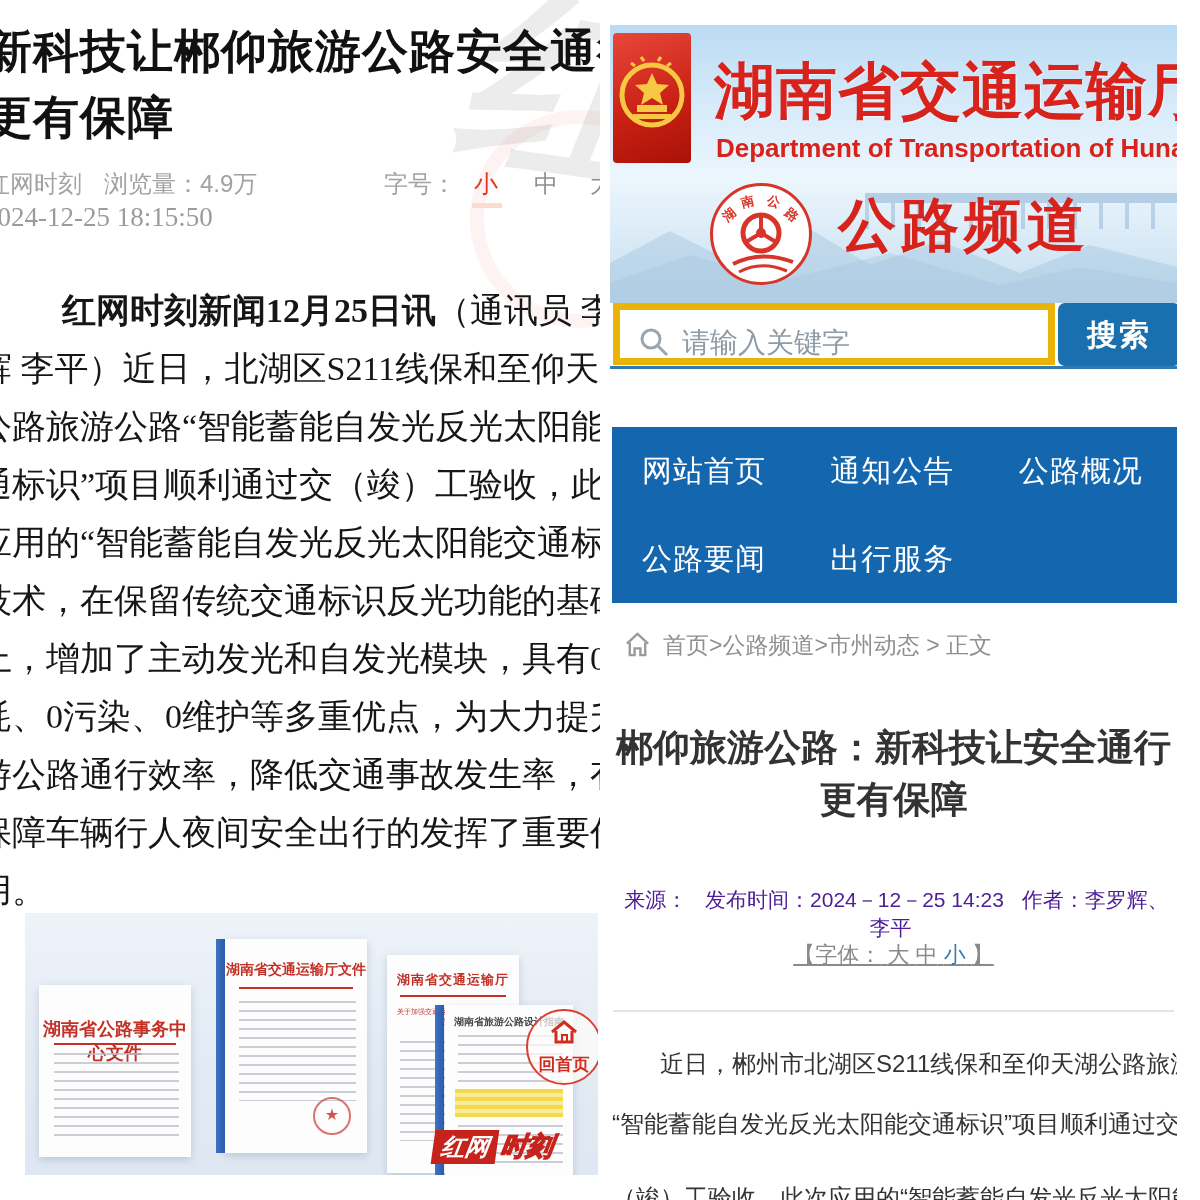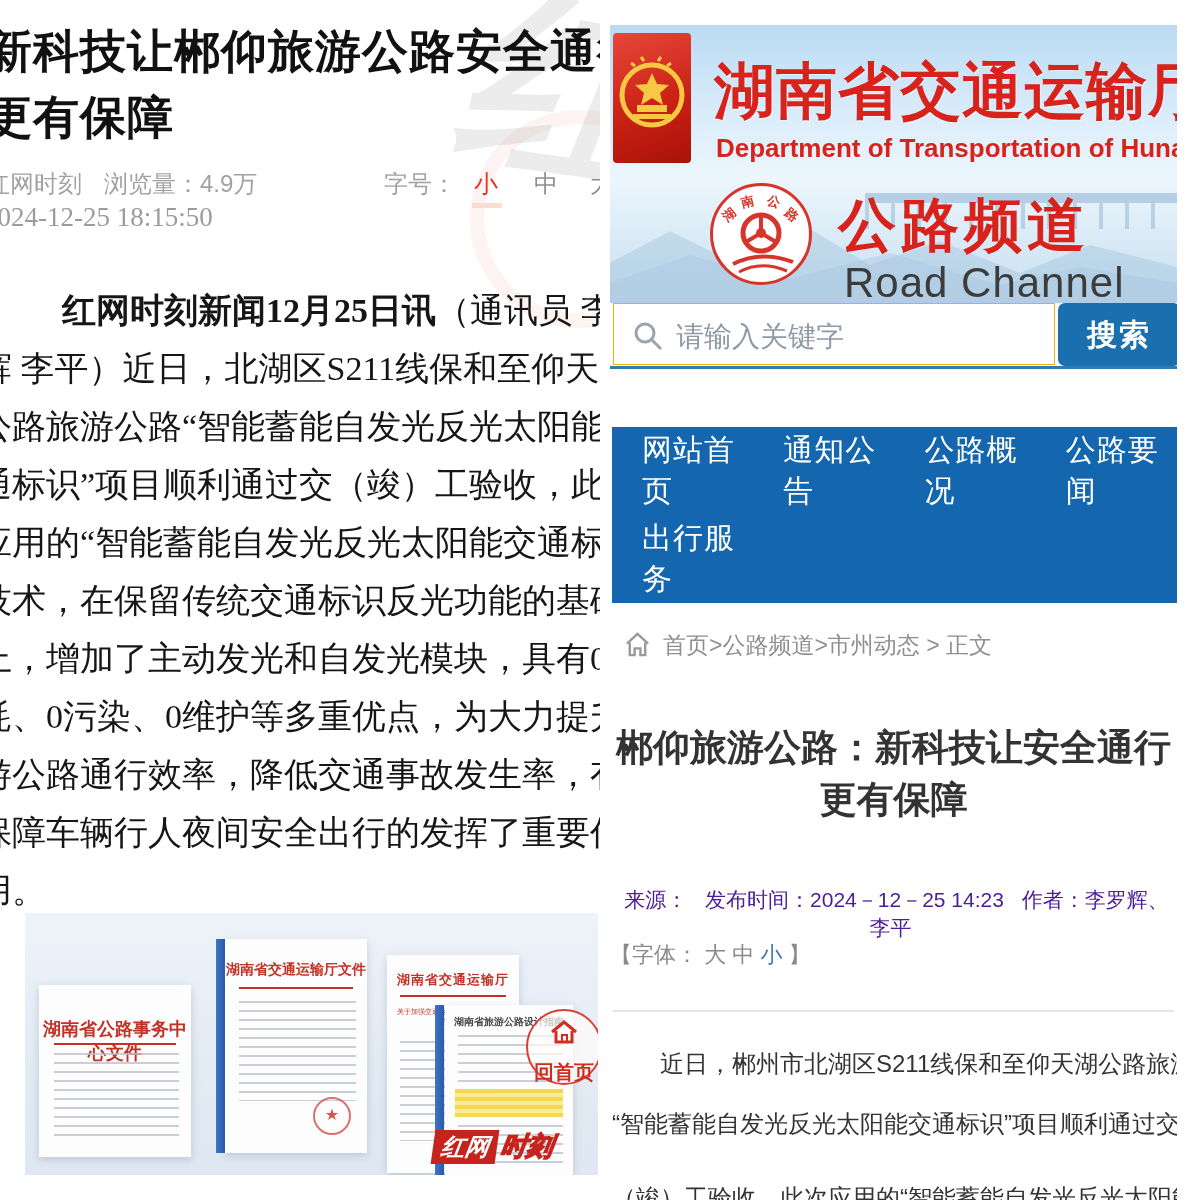--- a/index.html
+++ b/index.html
@@ -39,21 +39,21 @@
   .doc .dsub{position:absolute;left:0;right:0;text-align:center;color:#c33026;font-size:7px;}
   .doc .redrule{position:absolute;left:10%;right:10%;height:2px;background:#c33026;}
   .seal{position:absolute;width:34px;height:34px;border:2px solid rgba(200,40,30,.65);border-radius:50%;
         color:rgba(200,40,30,.8);font-size:16px;text-align:center;line-height:32px;}
   .spine{position:absolute;width:9px;background:linear-gradient(90deg,#3f74c4,#2a5aa8);}
   .hl{position:absolute;left:8%;right:8%;background:repeating-linear-gradient(
         #f3d53a 0px,#f3d53a 4px,#fae98c 4px,#fae98c 8px);opacity:.9;}
   .backhome{position:absolute;left:501px;top:96px;width:72px;height:72px;border-radius:50%;
             background:rgba(255,252,250,.72);border:2px solid #d94034;color:#d02c20;
             text-align:center;}
-  .backhome .bh-label{font-size:20px;font-weight:bold;margin-top:10px;}
+  .backhome .bh-label{font-size:17px;font-weight:bold;margin-top:4px;}
   .rednet-logo{position:absolute;left:408px;top:216px;height:32px;}
   .rn-box{display:inline-block;background:#c5231c;color:#fff;font-weight:bold;font-size:24px;
           font-style:italic;padding:1px 8px;transform:skewX(-8deg);}
   .rn-out{display:inline-block;color:#fff;font-weight:bold;font-size:26px;font-style:italic;
           -webkit-text-stroke:1.5px #c5231c;text-stroke:1.5px #c5231c;transform:skewX(-8deg);margin-left:4px;}
   
   .right-page{position:absolute;left:610px;top:0;width:567px;height:1200px;overflow:hidden;background:#fff;}
   .rp-header{position:absolute;left:0;top:25px;width:567px;height:278px;overflow:hidden;
              background:linear-gradient(180deg,#badbf3 0%,#d8ebfa 30%,#ecf6fd 55%,#d3e6f4 85%,#c9dff0 100%);}
   .mountains{position:absolute;left:0;bottom:0;width:100%;height:120px;}
@@ -69,39 +69,39 @@
   .rp-title-en{position:absolute;left:106px;top:108px;font-size:26px;font-weight:bold;color:#d8231c;
                white-space:nowrap;}
   .road-logo{position:absolute;left:100px;top:158px;width:96px;height:96px;border-radius:50%;
              background:#fff;border:3px solid #d8352a;}
   .road-logo .rl-ch{position:absolute;font-size:13px;color:#d8352a;font-weight:bold;}
   .rp-channel-cn{position:absolute;left:228px;top:162px;font-size:58px;font-weight:bold;color:#d8231c;
                  letter-spacing:5px;white-space:nowrap;}
   .rp-channel-en{position:absolute;left:234px;top:234px;font-size:42px;color:#3c3c3c;white-space:nowrap;
                  font-weight:500;letter-spacing:1px;}
   .rp-search{position:absolute;left:0;top:303px;width:567px;height:64px;background:#fff;}
-  .rp-input{position:absolute;left:3px;top:0;width:442px;height:62px;border:1px solid #eab308;
+  .rp-input{position:absolute;left:3px;top:0;width:442px;height:62px;border:7px solid #eab308;
             background:#fff;box-sizing:border-box;}
   .rp-input svg{position:absolute;left:18px;top:16px;}
   .rp-placeholder{position:absolute;left:62px;top:14px;font-size:28px;color:#8e9aa6;}
   .rp-search-btn{position:absolute;left:448px;top:0;width:122px;height:63px;background:#1a70ae;
                  border-radius:7px;color:#fff;font-size:30px;font-weight:bold;text-align:center;
                  line-height:63px;letter-spacing:2px;}
   .rp-search-line{position:absolute;left:0;top:366px;width:567px;height:3px;background:#2f7cb5;}
   .rp-nav{position:absolute;left:2px;top:427px;width:565px;height:176px;background:#1467ae;
-          display:grid;grid-template-columns:1fr 1fr 1fr 1fr;grid-template-rows:1fr 1fr;}
+          display:grid;grid-template-columns:1fr 1fr 1fr;grid-template-rows:1fr 1fr;}
   .rp-nav-item{color:#fff;font-size:30px;display:flex;align-items:center;padding-left:30px;
                letter-spacing:1px;}
   .rp-crumbs{position:absolute;left:14px;top:630px;height:34px;color:#8f8f8f;font-size:23px;}
   .rp-crumbs svg{vertical-align:-5px;margin-right:12px;}
   .rp-art-title{position:absolute;left:4px;top:722px;width:559px;text-align:center;font-size:37px;
                 font-weight:bold;color:#333;line-height:52px;}
   .rp-meta{position:absolute;left:0;top:886px;width:567px;text-align:center;font-size:21px;color:#4c1d95;}
   .rp-meta span{margin:0 6px;}
-  .rp-fontrow{position:absolute;left:0;top:940px;width:567px;text-align:left;font-size:22px;color:#8a8a8a;}
+  .rp-fontrow{position:absolute;left:0;top:940px;width:567px;text-align:center;font-size:22px;color:#8a8a8a;text-decoration:underline;}
   .rp-fontrow .fr-s{color:#3a7cb0;}
   .rp-divider{position:absolute;left:3px;top:1010px;width:561px;height:2px;background:#e4e4e4;}
   .rp-body{position:absolute;left:0;top:1030px;width:567px;}
   .rp-bline{position:absolute;left:2px;white-space:nowrap;font-size:24px;color:#333;}
   .rp-bline.indent{left:50px;}
 </style>
 </head>
 <body>
 
 <div class="stage">
@@ -224,21 +224,20 @@
         <svg width="96" height="96" viewBox="0 0 96 96">
           <circle cx="48" cy="47" r="18" fill="none" stroke="#d8352a" stroke-width="5"></circle>
           <circle cx="48" cy="47" r="5" fill="#d8352a"></circle>
           <path d="M48 47 L48 30 M48 47 L33 56 M48 47 L63 56" stroke="#d8352a" stroke-width="4"></path>
           <path d="M20 78 Q48 64 80 76" fill="none" stroke="#d8352a" stroke-width="4"></path>
           <path d="M26 86 Q48 74 74 85" fill="none" stroke="#d8352a" stroke-width="3"></path>
         </svg>
       </div>
 
       <div class="rp-channel-cn">公路频道</div>
-      <div class="rp-channel-en">Road Channel</div>
     </div>
 
     <div class="rp-search">
       <div class="rp-input">
         <svg width="32" height="32" viewBox="0 0 32 32">
           <circle cx="13" cy="13" r="9" fill="none" stroke="#9aa5b0" stroke-width="3"></circle>
           <path d="M20 20 L29 29" stroke="#9aa5b0" stroke-width="3"></path>
         </svg>
         <span class="rp-placeholder">请输入关键字</span>
       </div>

